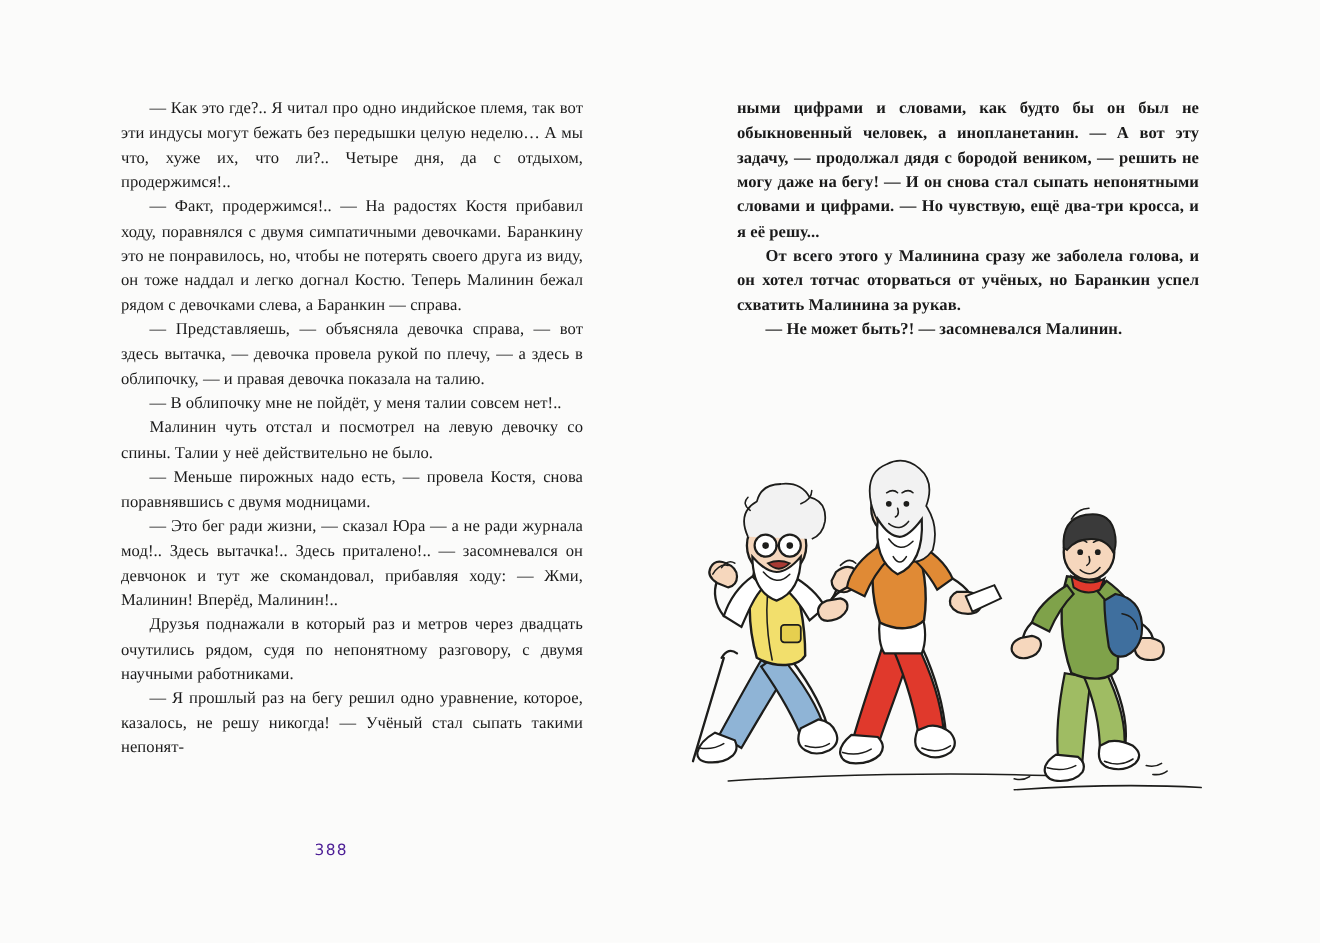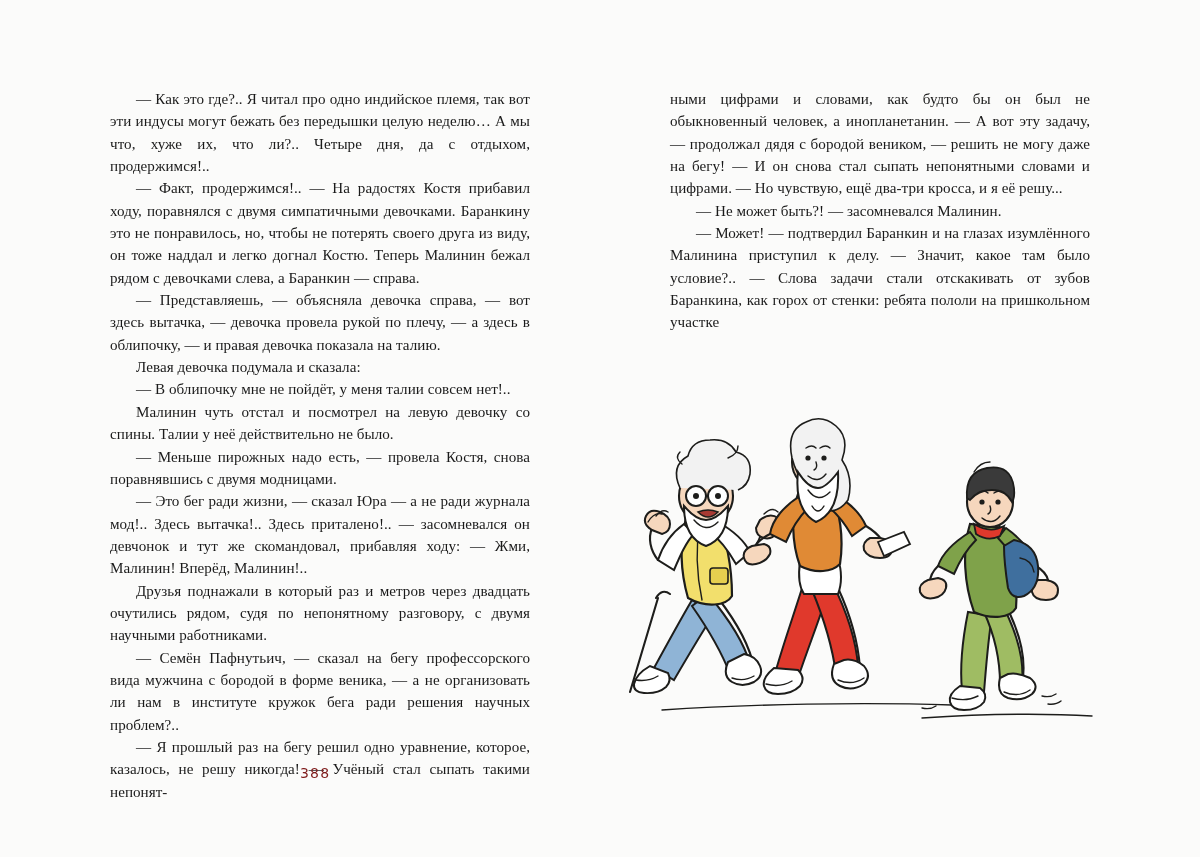--- a/index.html
+++ b/index.html
@@ -27,39 +27,39 @@
     height: 857px;
     display: flex;
   }
   .page-half {
     position: relative;
     width: 600px;
     height: 857px;
     box-sizing: border-box;
   }
   .col-left  { padding: 88px 70px 60px 110px; }
-  .col-right { padding: 88px 110px 60px 70px; }
+  .col-right { padding: 88px 110px 60px 70px; font-weight: bold; }
 
   .text-block p {
     margin: 0;
     text-indent: 26px;
     text-align: justify;
     font-size: 15.1px;
     line-height: 22.35px;
     letter-spacing: 0.05px;
     hyphens: manual;
   }
   .text-block p.noindent { text-indent: 0; }
 
   .folio {
     position: absolute;
-    left: 300px;
+    left: 286px;
     bottom: 76px;
     font-size: 14px;
-    color: #7f1d1d;
+    color: #4c1d95;
     letter-spacing: 1.2px;
     font-family: "DejaVu Sans", sans-serif;
   }
 
   
   .illo {
     position: absolute;
     left: 22px;
     top: 392px;
     width: 486px;
@@ -71,37 +71,35 @@
 <body>
 
 <div class="page">
   <div class="spread">
 
     <div class="page-half col-left">
       <div class="text-block">
         <p>— Как это где?.. Я читал про одно индийское племя, так вот эти индусы могут бежать без передышки целую неделю… А мы что, хуже их, что ли?.. Четыре дня, да с отдыхом, продержимся!..</p>
         <p>— Факт, продержимся!.. — На радостях Костя прибавил ходу, поравнялся с двумя симпатичными девочками. Баранкину это не понравилось, но, чтобы не потерять своего друга из виду, он тоже наддал и легко догнал Костю. Теперь Малинин бежал рядом с девочками слева, а Баранкин — справа.</p>
         <p>— Представляешь, — объясняла девочка справа, — вот здесь вытачка, — девочка провела рукой по плечу, — а здесь в облипочку, — и правая девочка показала на талию.</p>
-        <p>Левая девочка подумала и сказала:</p>
         <p>— В облипочку мне не пойдёт, у меня талии совсем нет!..</p>
         <p>Малинин чуть отстал и посмотрел на левую девочку со спины. Талии у неё действительно не было.</p>
         <p>— Меньше пирожных надо есть, — провела Костя, снова поравнявшись с двумя модницами.</p>
         <p>— Это бег ради жизни, — сказал Юра — а не ради журнала мод!.. Здесь вытачка!.. Здесь приталено!.. — засомневался он девчонок и тут же скомандовал, прибавляя ходу: — Жми, Малинин! Вперёд, Малинин!..</p>
         <p>Друзья поднажали в который раз и метров через двадцать очутились рядом, судя по непонятному разговору, с двумя научными работниками.</p>
-        <p>— Семён Пафнутьич, — сказал на бегу профессорского вида мужчина с бородой в форме веника, — а не организовать ли нам в институте кружок бега ради решения научных проблем?..</p>
         <p>— Я прошлый раз на бегу решил одно уравнение, которое, казалось, не решу никогда! — Учёный стал сыпать такими непонят-</p>
       </div>
       <div class="folio">388</div>
     </div>
 
     <div class="page-half col-right">
       <div class="text-block">
         <p class="noindent">ными цифрами и словами, как будто бы он был не обыкновенный человек, а инопланетанин. — А вот эту задачу, — продолжал дядя с бородой веником, — решить не могу даже на бегу! — И он снова стал сыпать непонятными словами и цифрами. — Но чувствую, ещё два-три кросса, и я её решу...</p>
+        <p>От всего этого у Малинина сразу же заболела голова, и он хотел тотчас оторваться от учёных, но Баранкин успел схватить Малинина за рукав.</p>
         <p>— Не может быть?! — засомневался Малинин.</p>
-        <p>— Может! — подтвердил Баранкин и на глазах изумлённого Малинина приступил к делу. — Значит, какое там было условие?.. — Слова задачи стали отскакивать от зубов Баранкина, как горох от стенки: ребята пололи на пришкольном участке</p>
       </div>
 
       <div class="illo">
         <svg viewBox="0 0 486 360" width="486" height="360" xmlns="http://www.w3.org/2000/svg">
           <defs>
             <style>
               .ink { fill:none; stroke:#1d1d1b; stroke-width:2.1; stroke-linecap:round; stroke-linejoin:round; }
               .inkT { fill:none; stroke:#1d1d1b; stroke-width:1.4; stroke-linecap:round; stroke-linejoin:round; }
               .skin { fill:#f6d7bd; }
               .white { fill:#ffffff; }

